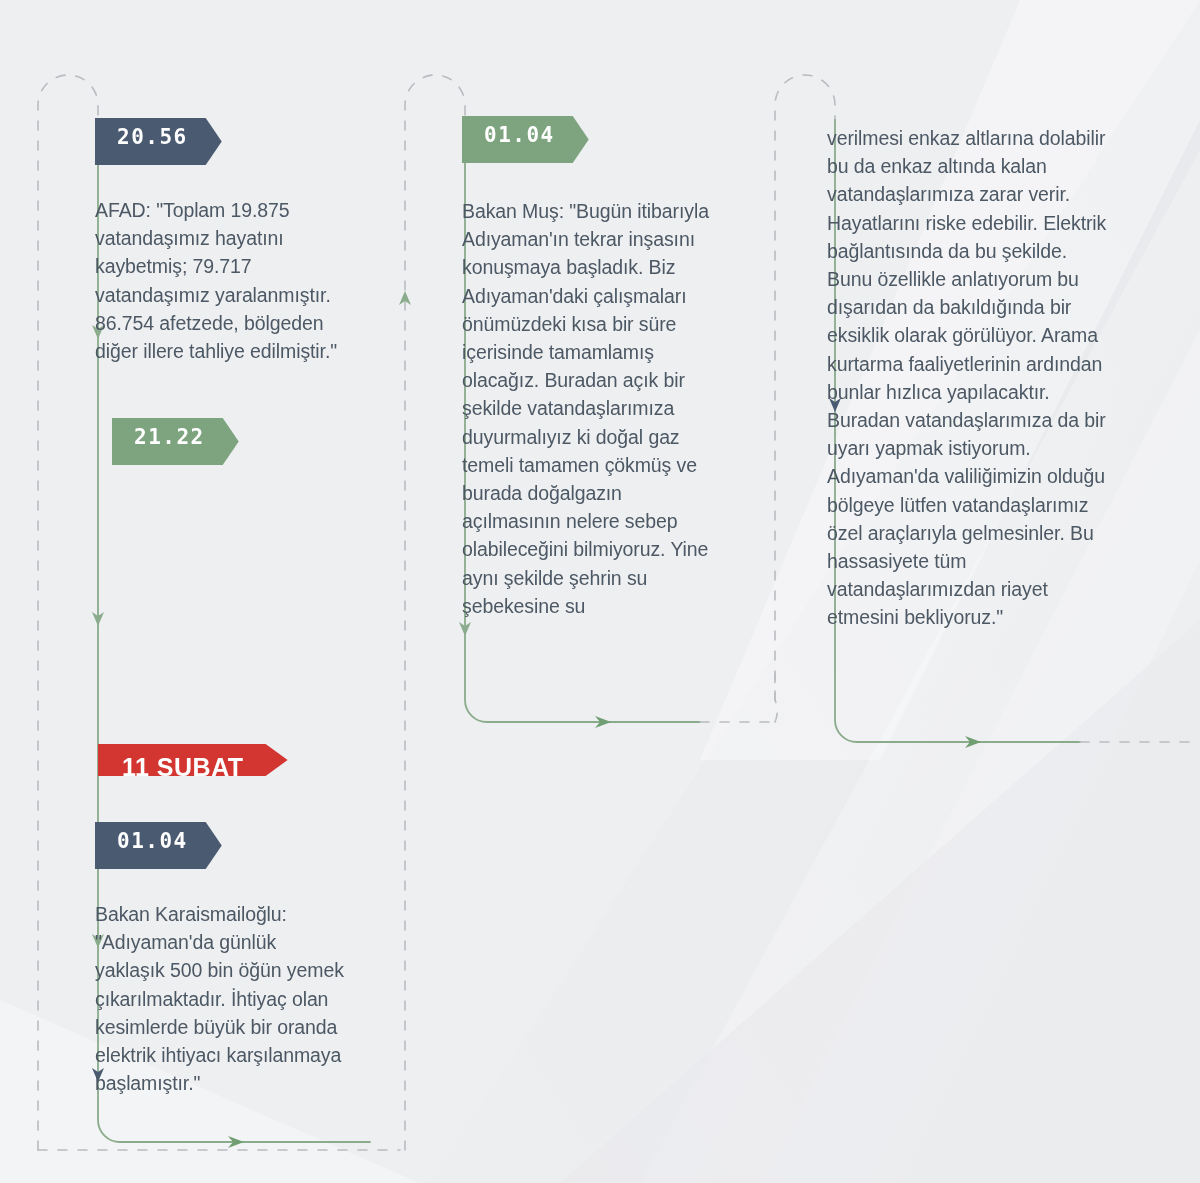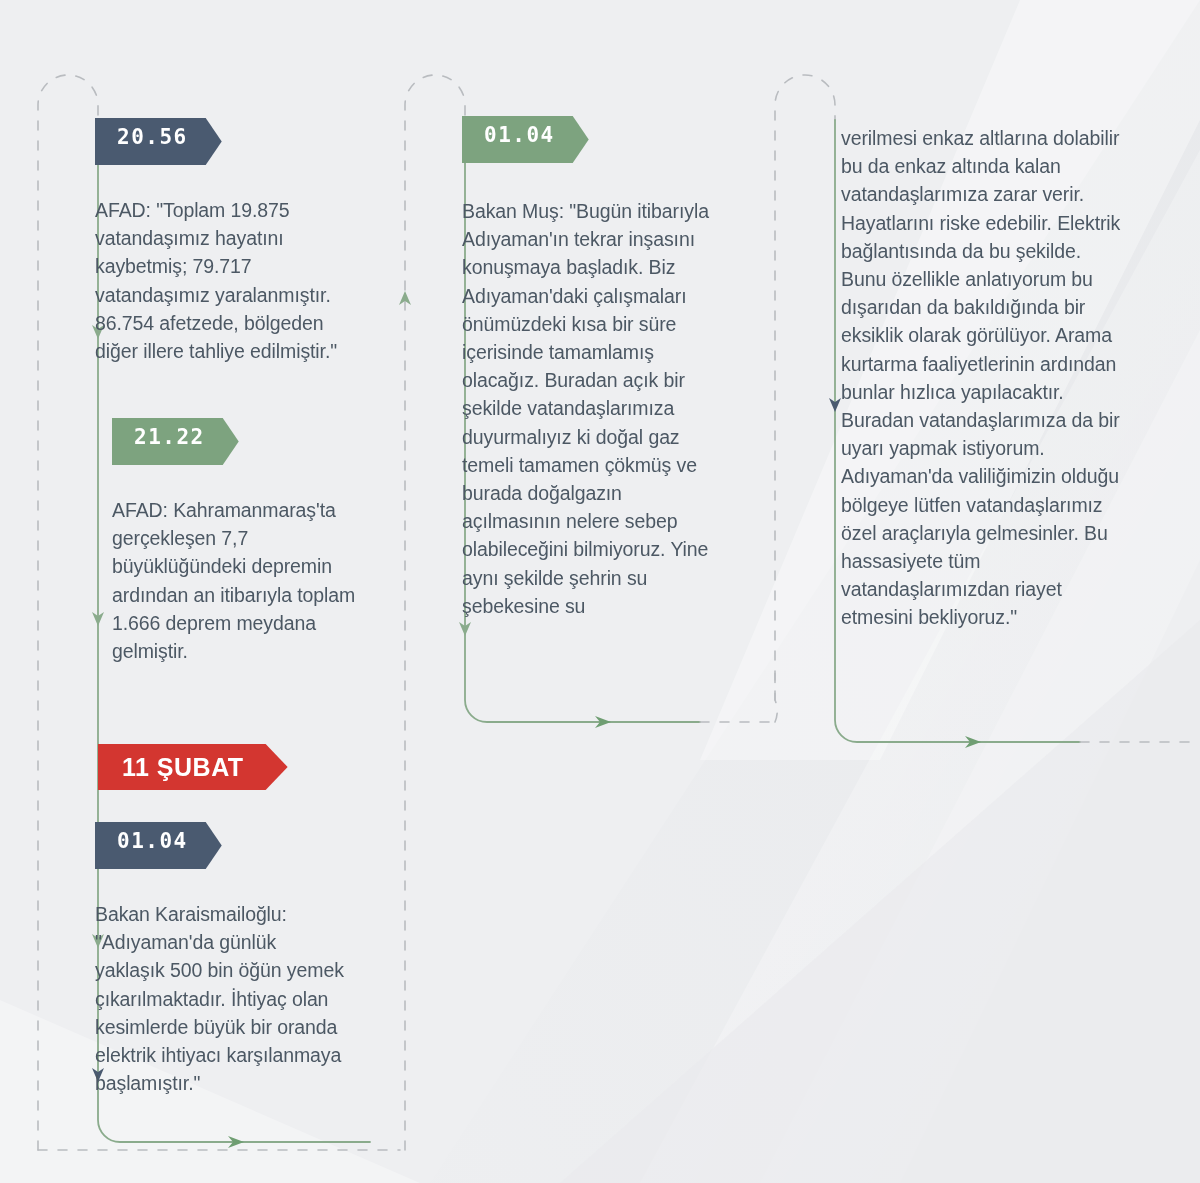--- a/index.html
+++ b/index.html
@@ -60,21 +60,21 @@
     clip-path: polygon(0 0, calc(100% - 16px) 0, 100% 50%, calc(100% - 16px) 100%, 0 100%);
   }
 
   .badge.dark  { background: #4a5a70; }
   .badge.green { background: #7da37f; }
 
   
   .date-banner {
     display: inline-block;
     position: relative;
-    height: 46px;
+    height: 32px;
     line-height: 46px;
     padding: 0 44px 0 24px;
     background: #d33630;
     color: #ffffff;
     font-family: "Liberation Sans", sans-serif;
     font-size: 25px;
     font-weight: bold;
     letter-spacing: 0.5px;
     white-space: nowrap;
     clip-path: polygon(0 0, calc(100% - 22px) 0, 100% 50%, calc(100% - 22px) 100%, 0 100%);
@@ -161,21 +161,20 @@
 
 <div class="column" id="column-1">
 
   <div class="block" style="top:118px; left:0;">
     <div class="badge dark">20.56</div>
     <div class="para" style="width:250px; margin-top:31px;">AFAD: "Toplam 19.875 vatandaşımız hayatını kaybetmiş; 79.717 vatandaşımız yaralanmıştır. 86.754 afetzede, bölgeden diğer illere tahliye edilmiştir."</div>
   </div>
 
   <div class="block" style="top:418px; left:17px;">
     <div class="badge green">21.22</div>
-    <div class="para" style="width:248px; margin-top:31px;">AFAD: Kahramanmaraş'ta gerçekleşen 7,7 büyüklüğündeki depremin ardından an itibarıyla toplam 1.666 deprem meydana gelmiştir.</div>
   </div>
 
   <div class="block" style="top:744px; left:3px;">
     <div class="date-banner">11 ŞUBAT</div>
   </div>
 
   <div class="block" style="top:822px; left:0;">
     <div class="badge dark">01.04</div>
     <div class="para" style="width:252px; margin-top:31px;">Bakan Karaismailoğlu: "Adıyaman'da günlük yaklaşık 500 bin öğün yemek çıkarılmaktadır. İhtiyaç olan kesimlerde büyük bir oranda elektrik ihtiyacı karşılanmaya başlamıştır."</div>
   </div>
@@ -186,17 +185,17 @@
 
   <div class="block" style="top:116px; left:0;">
     <div class="badge green">01.04</div>
     <div class="para" style="width:254px; margin-top:34px;">Bakan Muş: "Bugün itibarıyla Adıyaman'ın tekrar inşasını konuşmaya başladık. Biz Adıyaman'daki çalışmaları önümüzdeki kısa bir süre içerisinde tamamlamış olacağız. Buradan açık bir şekilde vatandaşlarımıza duyurmalıyız ki doğal gaz temeli tamamen çökmüş ve burada doğalgazın açılmasının nelere sebep olabileceğini bilmiyoruz. Yine aynı şekilde şehrin su şebekesine su</div>
   </div>
 
 </div>
 
 <div class="column" id="column-3">
 
-  <div class="block" style="top:124px; left:0;margin-left:14px;">
+  <div class="block" style="top:124px; left:0;">
     <div class="para" style="width:285px;">verilmesi enkaz altlarına dolabilir bu da enkaz altında kalan vatandaşlarımıza zarar verir. Hayatlarını riske edebilir. Elektrik bağlantısında da bu şekilde. Bunu özellikle anlatıyorum bu dışarıdan da bakıldığında bir eksiklik olarak görülüyor. Arama kurtarma faaliyetlerinin ardından bunlar hızlıca yapılacaktır. Buradan vatandaşlarımıza da bir uyarı yapmak istiyorum. Adıyaman'da valiliğimizin olduğu bölgeye lütfen vatandaşlarımız özel araçlarıyla gelmesinler. Bu hassasiyete tüm vatandaşlarımızdan riayet etmesini bekliyoruz."</div>
   </div>
 
 </div>
 
 </body></html>

